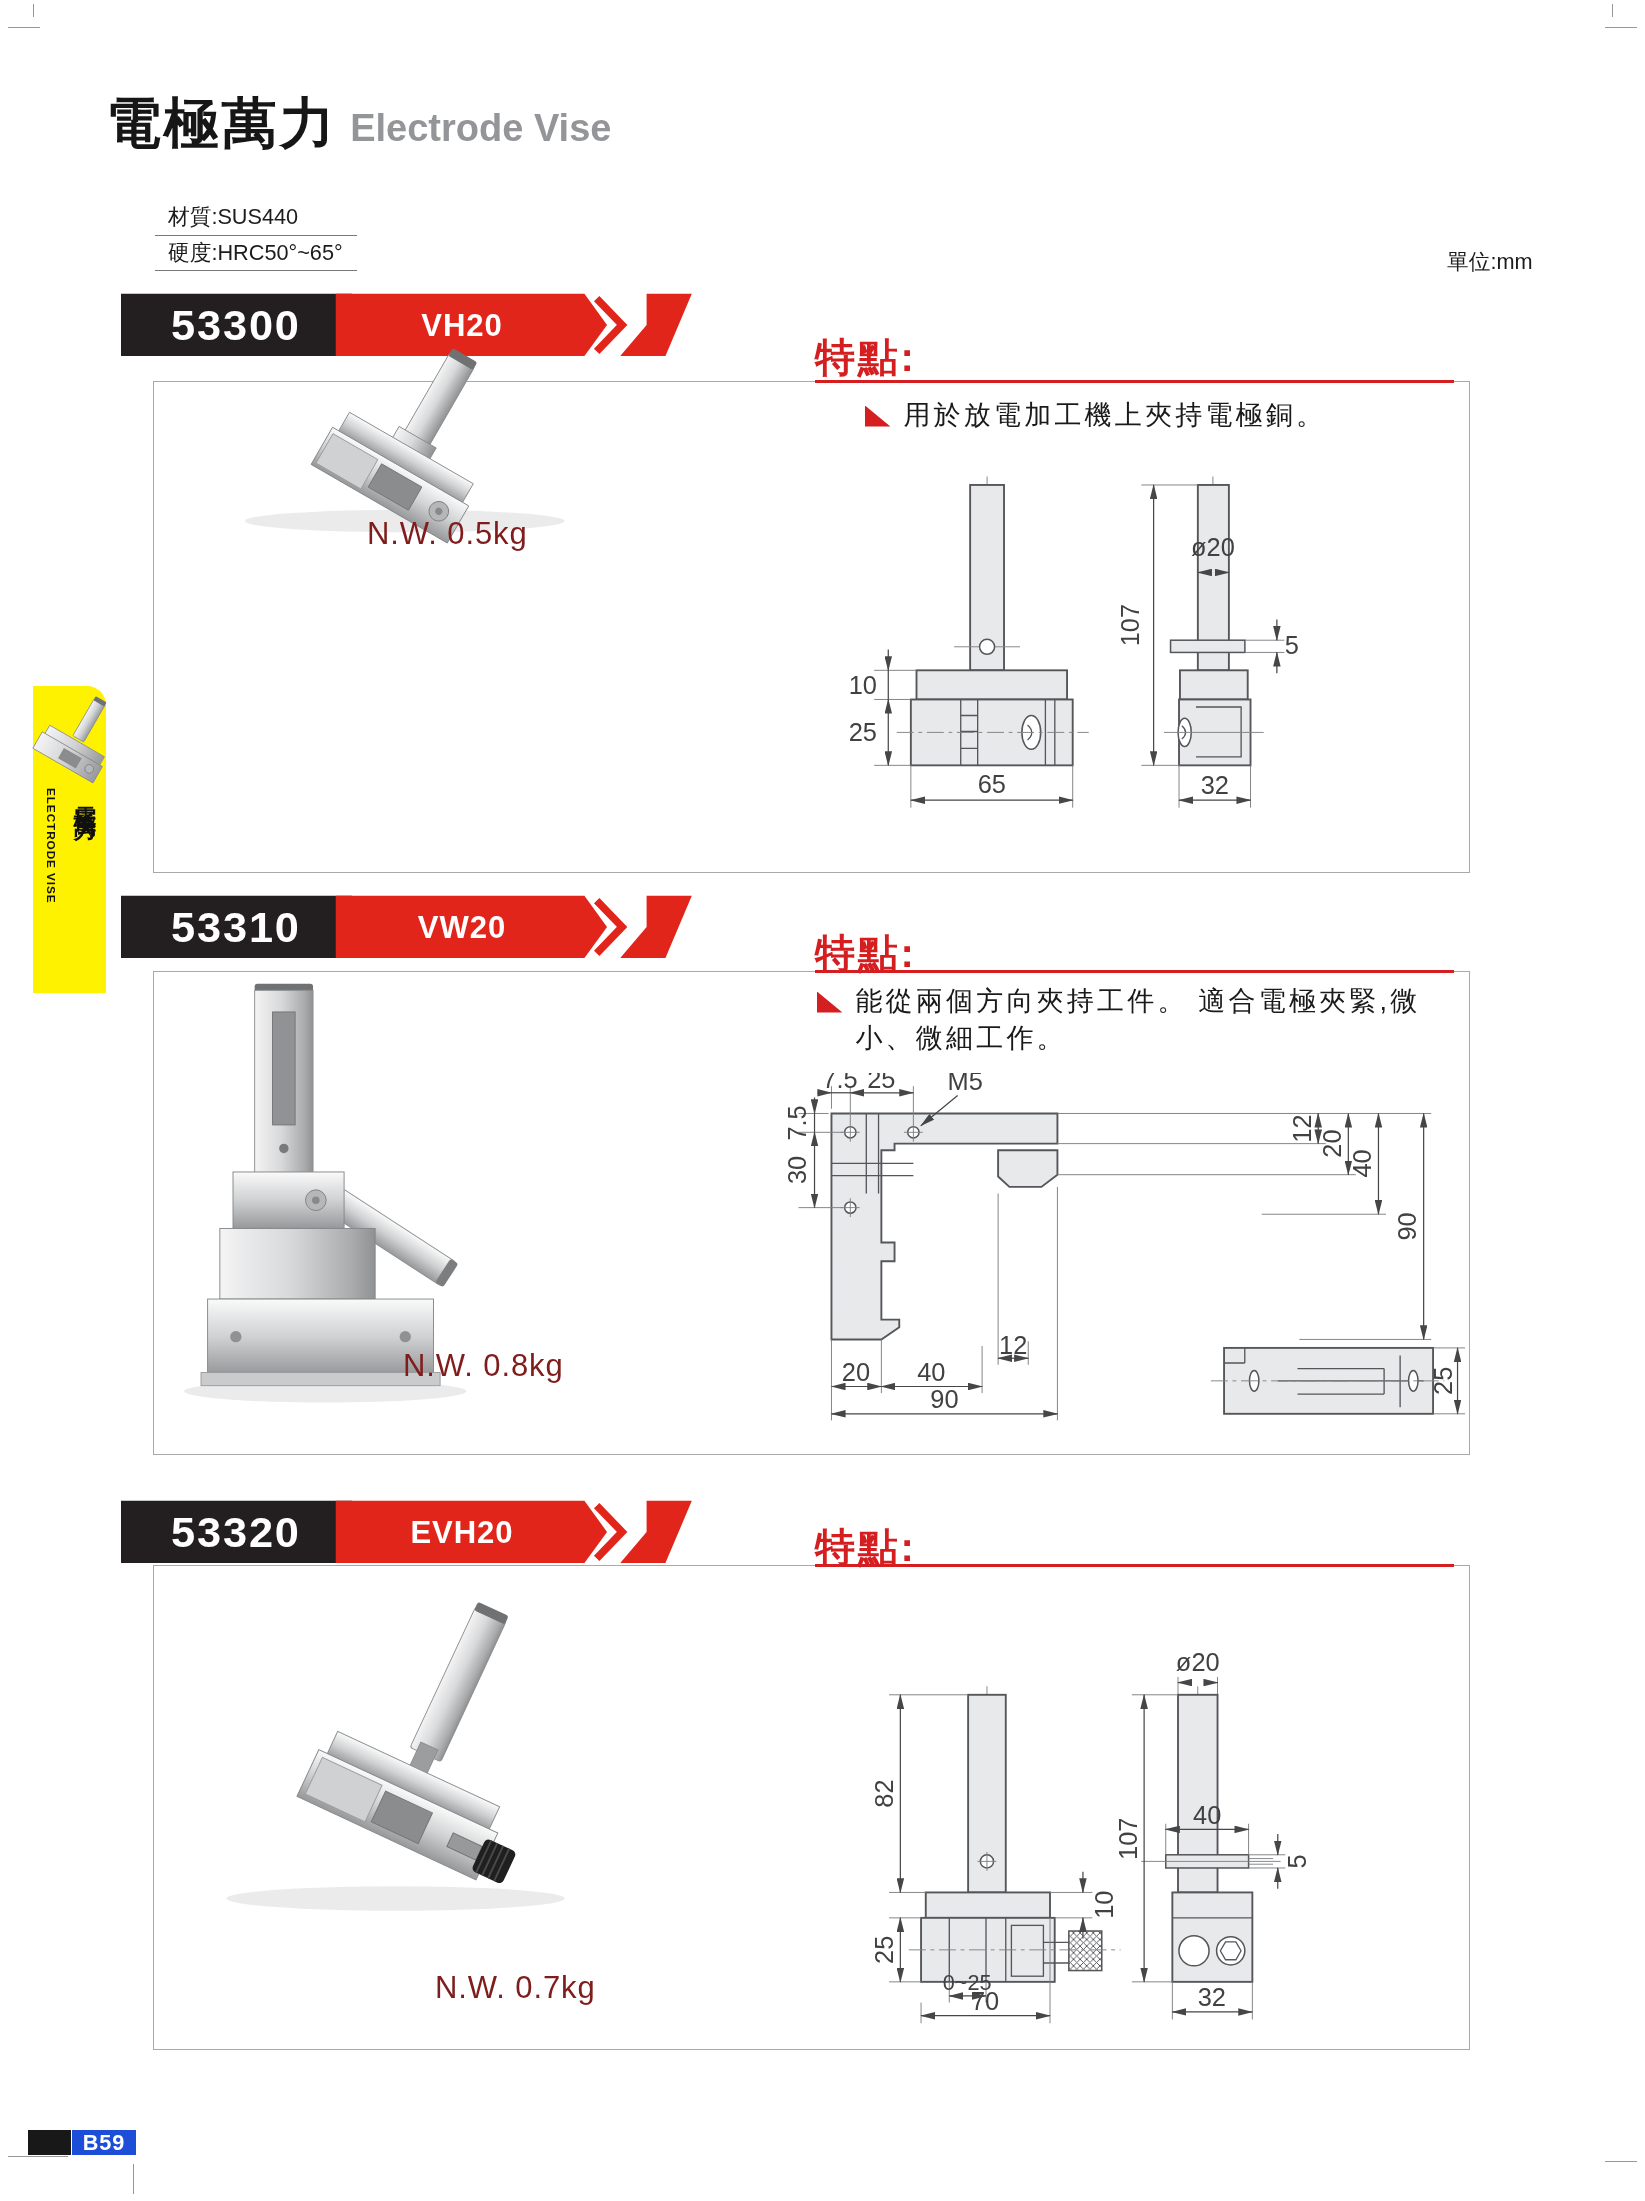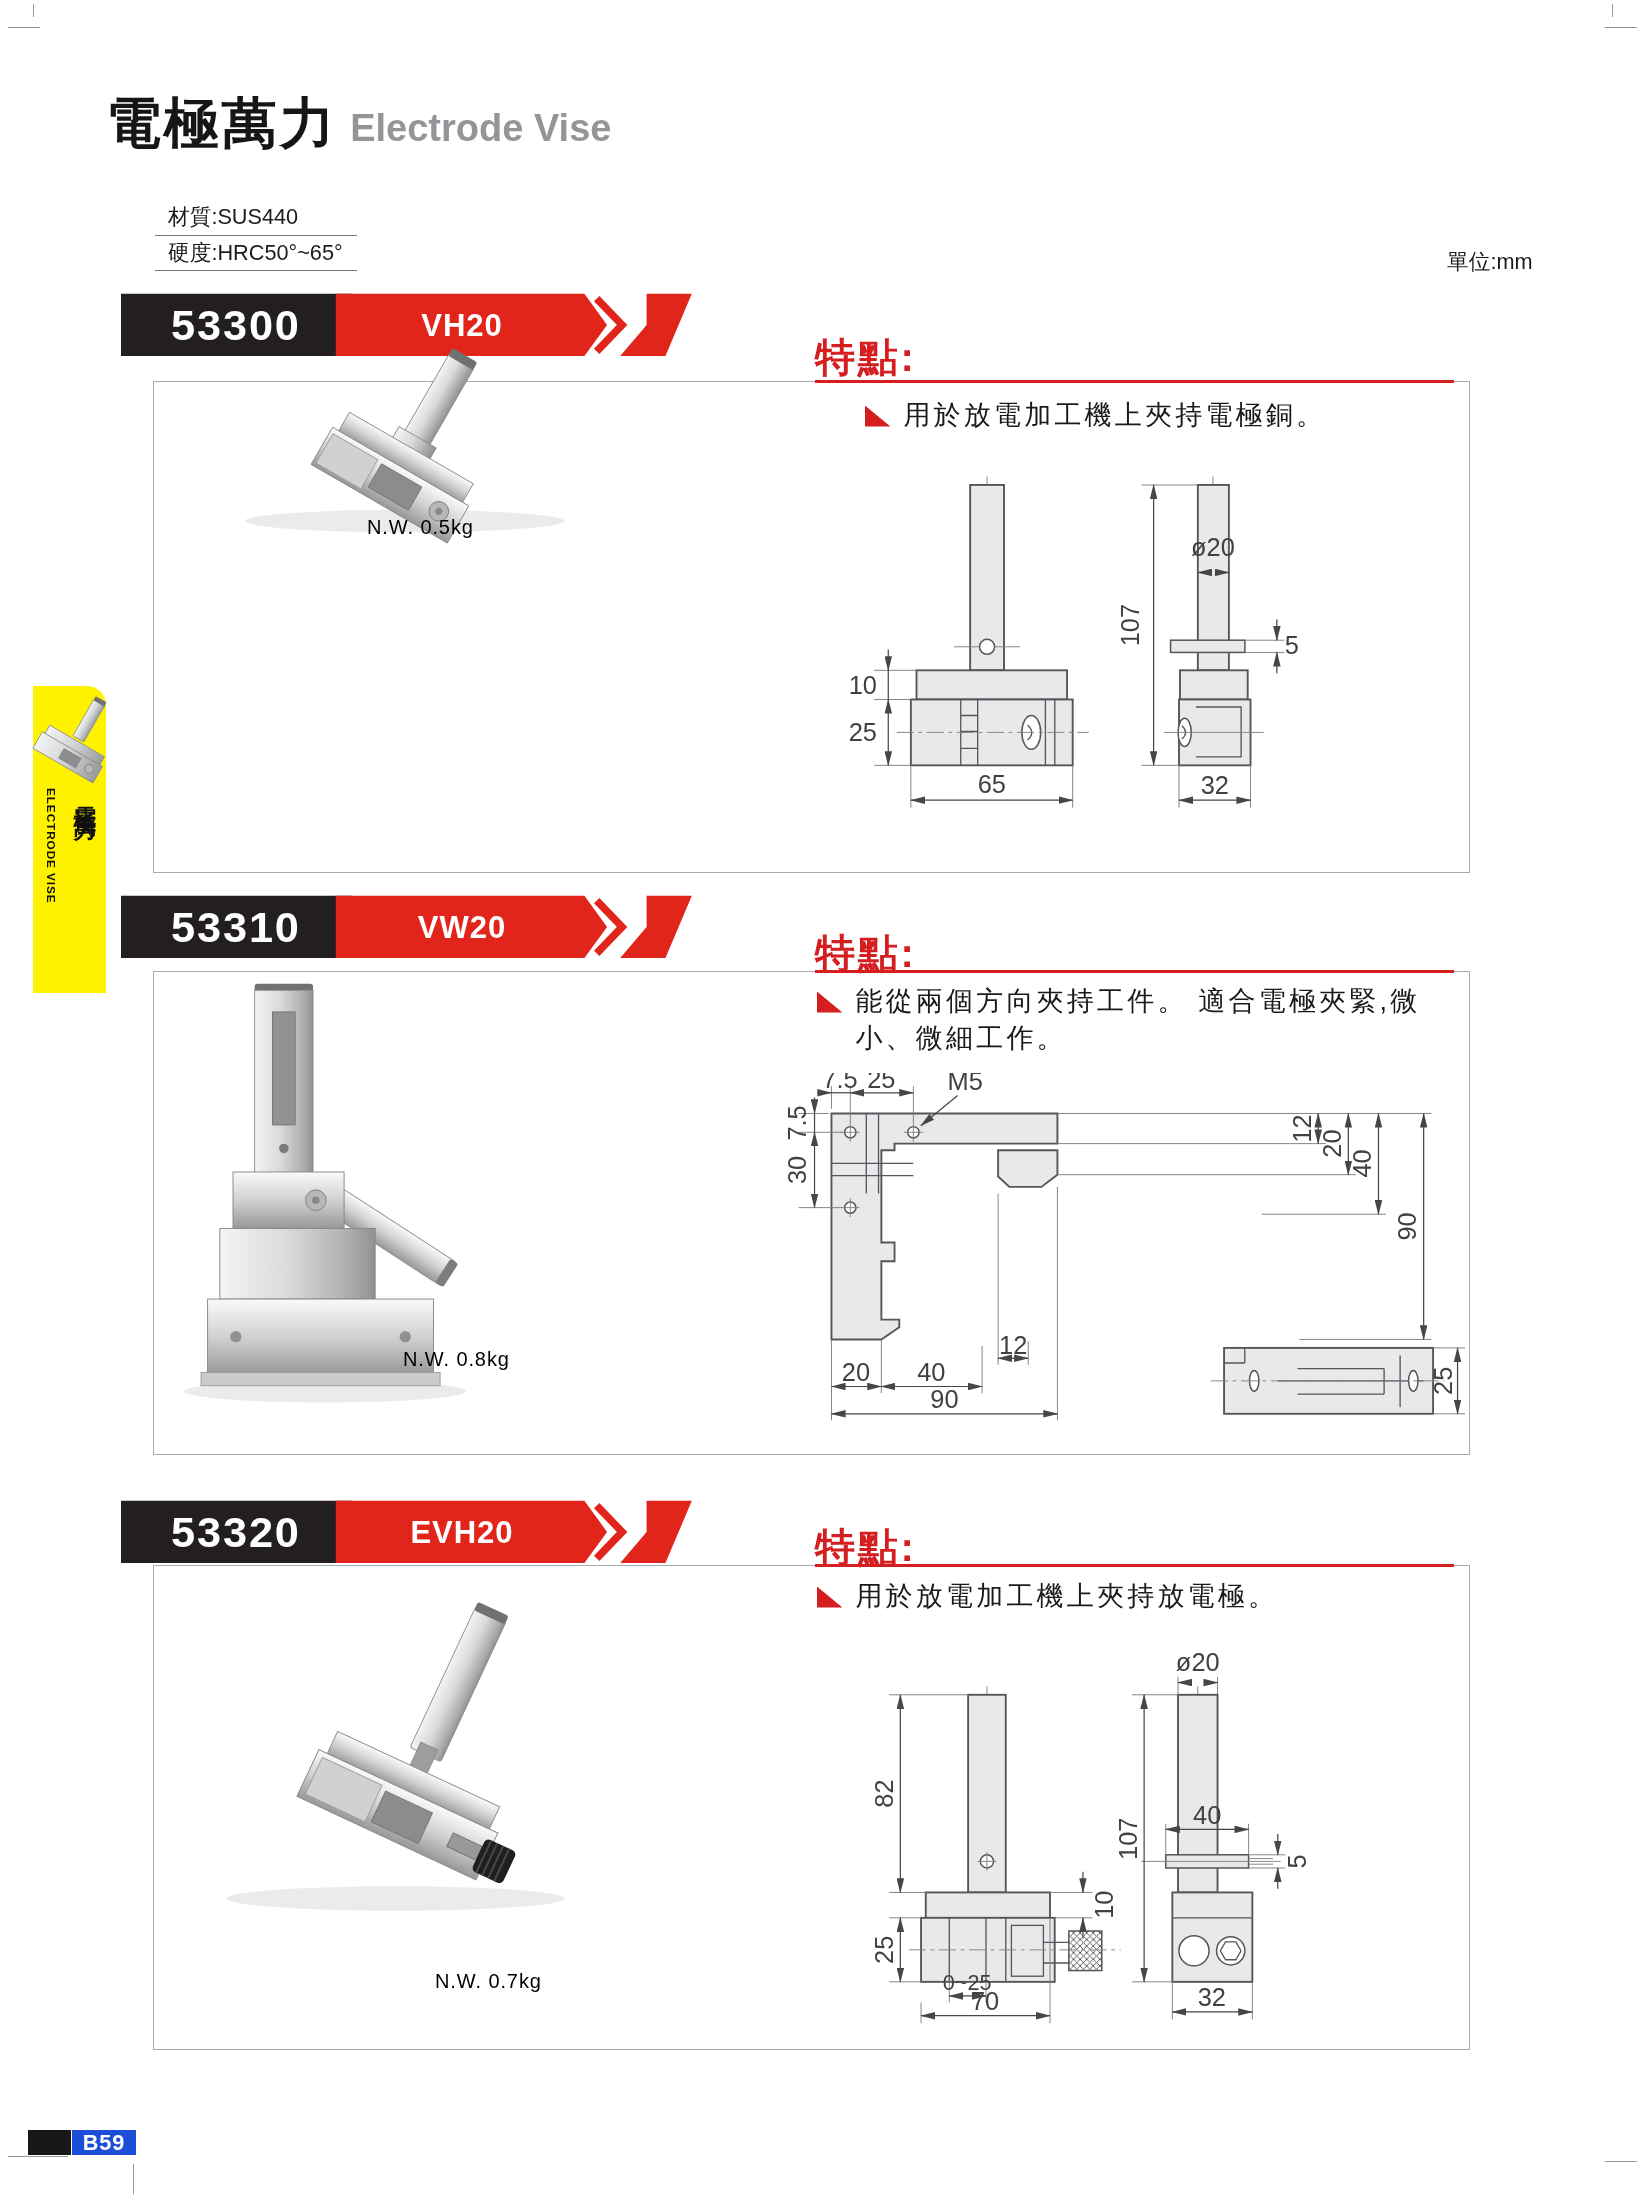--- a/index.html
+++ b/index.html
@@ -19,21 +19,21 @@
   .box{position:absolute;border:0.9px solid #a7a9ac;background:#fff;}
   .ribbon{position:absolute;width:584px;height:66px;}
   .rib-code{font-size:46px;font-weight:bold;fill:#ffffff;letter-spacing:2px;}
   .rib-model{font-size:33px;font-weight:bold;fill:#ffffff;letter-spacing:1px;}
   .feat-title{position:absolute;font-size:40px;font-weight:bold;color:#d41e20;letter-spacing:2.8px;text-align:right;}
   .feat-line{position:absolute;height:2.8px;background:#d41e20;}
   .feats{position:absolute;width:633px;}
   .feat{display:flex;font-size:27px;letter-spacing:3.2px;color:#1a1a1a;line-height:37px;margin-bottom:1.9px;}
   .tri{flex:none;width:25.4px;height:21px;background:#d41e20;margin:8.5px 13px 0 0;
        clip-path:polygon(0 0,100% 100%,0 100%);}
-  .nw{position:absolute;font-size:20px;color:#000000;letter-spacing:0.9px;}
+  .nw{position:absolute;font-size:31px;color:#7f1d1d;letter-spacing:0.9px;}
   
   svg text{font-family:"Liberation Sans",sans-serif;}
   .dim{font-size:27px;fill:#414042;}
   .dims{font-size:23px;fill:#414042;}
   .shape{fill:#e8e9ea;stroke:#55565a;stroke-width:2;stroke-linejoin:miter;}
   .shape2{fill:#e8e9ea;stroke:#55565a;stroke-width:1.6;}
   .hole{fill:#ffffff;stroke:#55565a;stroke-width:1.6;}
   .nofill{fill:none;stroke:#55565a;stroke-width:1.4;}
   .ext{stroke:#7c7e81;stroke-width:1;fill:none;}
   .dln{stroke:#454648;stroke-width:1.3;fill:none;}
@@ -303,24 +303,20 @@
     <polygon points="228,3 492,3 516,36 492,69 228,69" fill="#e1251b"></polygon>
     <polyline points="505,8 532,36 505,64" fill="none" stroke="#e1251b" stroke-width="8"></polyline>
     <polygon points="558,3 606,3 578,69 530,69 558,36" fill="#e1251b"></polygon>
     <text class="rib-code" x="122" y="52" text-anchor="middle">53320</text>
     <text class="rib-model" x="362" y="48" text-anchor="middle">EVH20</text>
   </svg>
 
   <div class="feat-title" style="left:815px;top:1520px;">特點:</div>
   <div class="feat-line" style="left:815px;top:1564px;width:639px;"></div>
   <div class="feats" style="left:817px;top:1578px;">
-    <div class="feat">
-      <span class="tri"></span>
-      <span>用於放電加工機上夾持放電極。</span>
-    </div>
   </div>
 
   <svg class="photo abs" style="left:160px;top:1574px;" width="490" height="395" viewBox="0 0 520 420">
     <defs>
       <linearGradient id="gA3" x1="0" y1="0" x2="1" y2="0">
         <stop offset="0" stop-color="#f4f4f5"></stop>
           <stop offset="0.45" stop-color="#d8d9da"></stop>
         <stop offset="0.85" stop-color="#a9abad"></stop>
           <stop offset="1" stop-color="#8f9193"></stop>
       </linearGradient>

